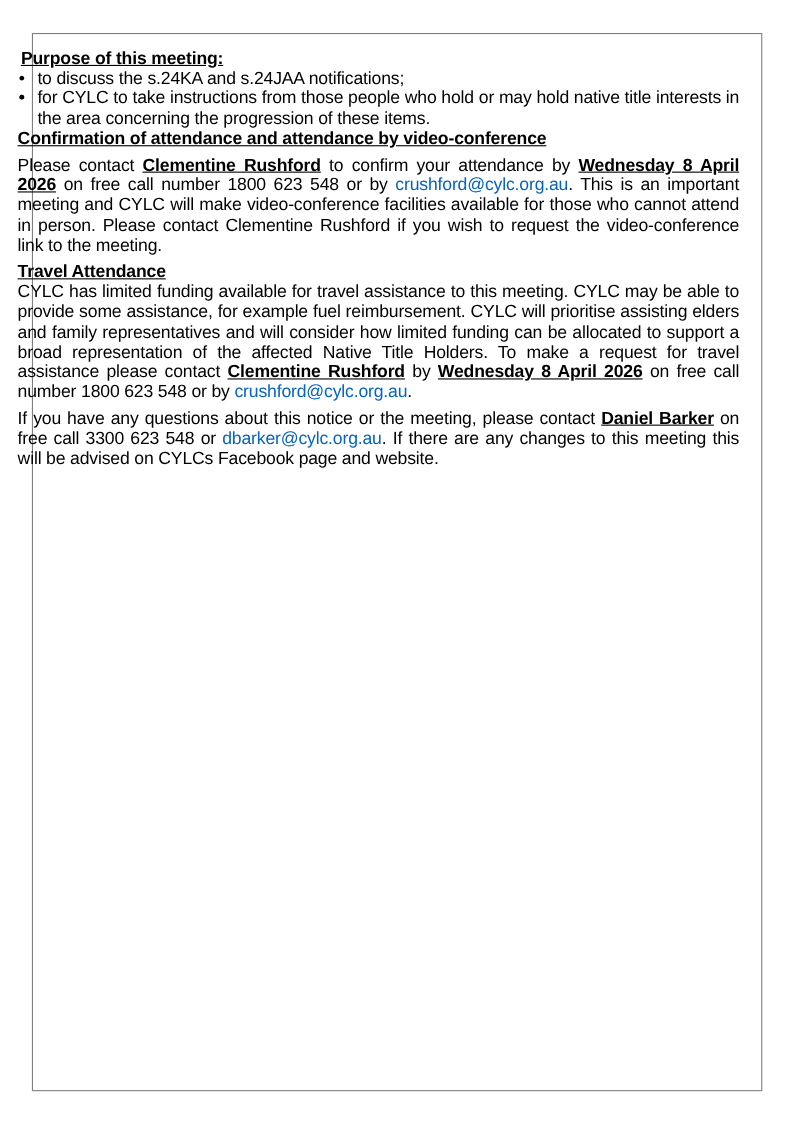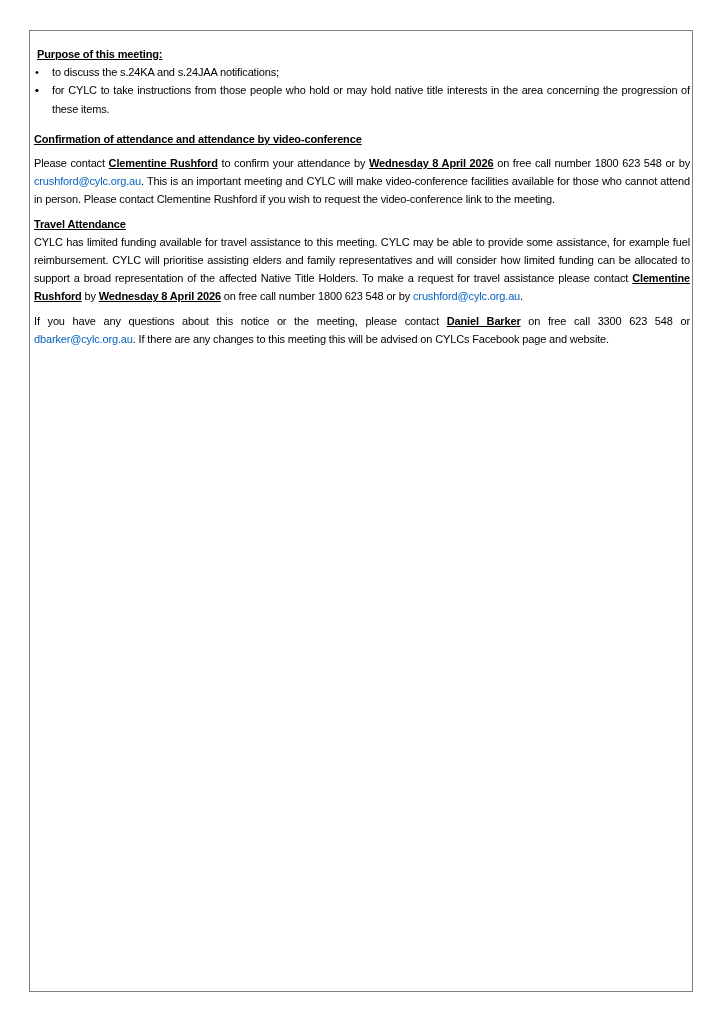--- a/index.html
+++ b/index.html
@@ -6,24 +6,24 @@
     body { width: 724px; height: 1024px; position: relative; overflow: hidden; }
     .page-frame {
       position: absolute;
       left: 29px; top: 30px;
       width: 664px; height: 962px;
       border: 1px solid #7f7f7f;
       box-sizing: border-box;
     }
     .content {
       position: absolute;
-      left: 34px; top: 45px;
+      left: 16px; top: 45px;
       width: 656px;
       font-family: "Liberation Sans", sans-serif;
-      font-size: 11px;
+      font-size: 16px;
       line-height: 18.2px;
       color: #000000;
       letter-spacing: -0.15px;
     }
     .heading { font-weight: bold; text-decoration: underline; margin: 0; }
     .para { margin: 0; text-align: justify; }
     .indent1 { padding-left: 3px; }
     ul.bullets { list-style: none; margin: 0; padding: 0; }
     ul.bullets li { position: relative; padding-left: 18px; text-align: justify; }
     ul.bullets li .bullet {
@@ -52,21 +52,21 @@
       <li>
         <span class="bullet">•</span>
       </li>
       <li>
         <span class="bullet">•</span>
         <span>for CYLC to take instructions from those people who hold or may hold native title interests in the area concerning the progression of these items.</span>
       </li>
     </ul>
   </section>
 
-  <section class="section" style="margin-top:12px">
+  <section class="section" style="margin-top:0">
     <p class="heading">Confirmation of attendance and attendance by video-conference</p>
     <div class="gap-small"></div>
     <p class="para"><span>Please contact </span><b>Clementine Rushford</b><span> to confirm your attendance by </span><b>Wednesday 8 April 2026</b><span> on free call number 1800 623 548 or by </span><a class="link">crushford@cylc.org.au</a><span>. This is an important meeting and CYLC will make video-conference facilities available for those who cannot attend in person. Please contact Clementine Rushford if you wish to request the video-conference link to the meeting.</span></p>
   </section>
 
   <section class="section" style="margin-top:6px">
     <p class="heading">Travel Attendance</p>
     <p class="para"><span>CYLC has limited funding available for travel assistance to this meeting. CYLC may be able to provide some assistance, for example fuel reimbursement.  CYLC will prioritise assisting elders and family representatives and will consider how limited funding can be allocated to support a broad representation of the affected Native Title Holders. To make a request for travel assistance please contact </span><b>Clementine Rushford</b><span> by </span><b>Wednesday 8 April 2026</b><span> on free call number 1800 623 548 or by </span><a class="link">crushford@cylc.org.au</a><span>.</span></p>
   </section>
 

